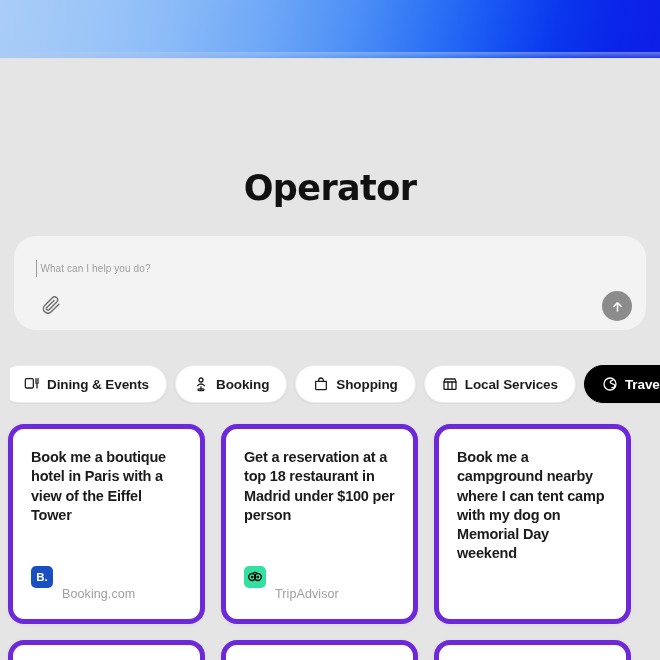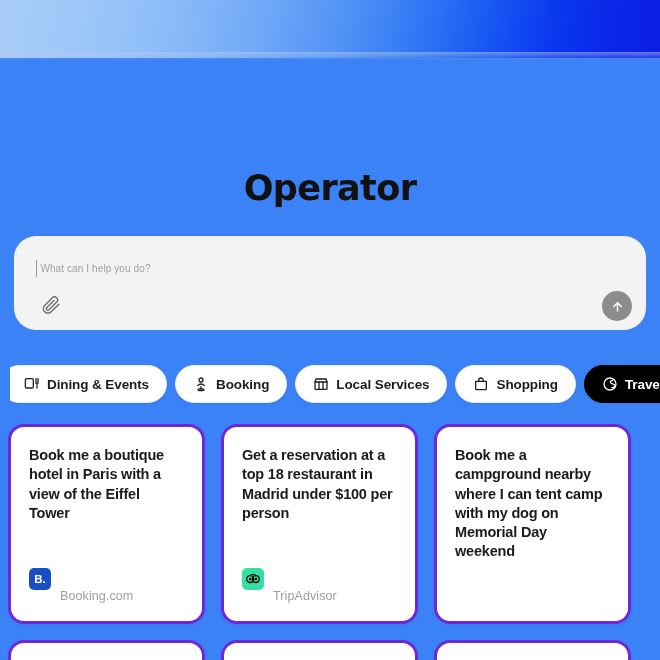--- a/index.html
+++ b/index.html
@@ -10,21 +10,21 @@
     overflow: hidden;
     background: #ffffff;
     font-family: "Liberation Sans", sans-serif;
     -webkit-font-smoothing: antialiased;
   }
 
   #app {
     position: relative;
     width: 660px;
     height: 660px;
-    background: #3b82f6;
+    background: #e5e5e5;
     overflow: hidden;
   }
 
   
   .banner {
     position: absolute;
     top: 0; left: 0;
     width: 660px;
     height: 58px;
     background: linear-gradient(100deg,
@@ -162,21 +162,21 @@
     top: 424px;
     width: 664px;
     display: flex;
     flex-wrap: wrap;
     gap: 16px 16px;
   }
   .card {
     width: 197px;
     height: 200px;
     background: #ffffff;
-    border: 3px solid #6d28d9;
+    border: 5px solid #6d28d9;
     border-radius: 16px;
     box-shadow: 0 1px 4px rgba(0,0,0,0.05);
     padding: 19px 18px 16px 18px;
     position: relative;
     cursor: pointer;
     overflow: hidden;
   }
   .card-text {
     font-size: 14.5px;
     line-height: 1.33;
@@ -268,37 +268,37 @@
           <path d="M12 16v5"></path>
           <ellipse cx="12" cy="20.5" rx="4.5" ry="1.6"></ellipse>
         </svg>
       </span>
       <span>Booking</span>
     </div>
 
     <div class="chip">
       <span class="chip-ico">
         <svg width="16" height="16" viewBox="0 0 24 24" fill="none" stroke="#1c1c1c" stroke-width="1.9" stroke-linecap="round" stroke-linejoin="round">
+          <path d="M4 8h16v11a1.5 1.5 0 0 1-1.5 1.5h-13A1.5 1.5 0 0 1 4 19V8z"></path>
+          <path d="M8.5 8V6.5a3.5 3.5 0 0 1 7 0V8"></path>
+        </svg>
+      </span>
+      <span>Shopping</span>
+    </div>
+
+    <div class="chip">
+      <span class="chip-ico">
+        <svg width="16" height="16" viewBox="0 0 24 24" fill="none" stroke="#1c1c1c" stroke-width="1.9" stroke-linecap="round" stroke-linejoin="round">
           <path d="M3 9h18v10a1 1 0 0 1-1 1H4a1 1 0 0 1-1-1V9z"></path>
           <path d="M3 9l1.5-4.5h15L21 9"></path>
           <path d="M9 9v11"></path>
             <path d="M15 9v11"></path>
         </svg>
       </span>
       <span>Local Services</span>
-    </div>
-
-    <div class="chip">
-      <span class="chip-ico">
-        <svg width="16" height="16" viewBox="0 0 24 24" fill="none" stroke="#1c1c1c" stroke-width="1.9" stroke-linecap="round" stroke-linejoin="round">
-          <path d="M4 8h16v11a1.5 1.5 0 0 1-1.5 1.5h-13A1.5 1.5 0 0 1 4 19V8z"></path>
-          <path d="M8.5 8V6.5a3.5 3.5 0 0 1 7 0V8"></path>
-        </svg>
-      </span>
-      <span>Shopping</span>
     </div>
 
     <div class="chip active">
       <span class="chip-ico">
         <svg width="16" height="16" viewBox="0 0 24 24" fill="none" stroke="#ffffff" stroke-width="1.9" stroke-linecap="round" stroke-linejoin="round">
           <circle cx="12" cy="12" r="9"></circle>
           <path d="M16 6.5c-2.2 0-3.6 1.3-3.6 2.8 0 3 7 1.8 7 5 0 1.7-2 3.2-4.6 3.2"></path>
         </svg>
       </span>
       <span>Travel</span>

